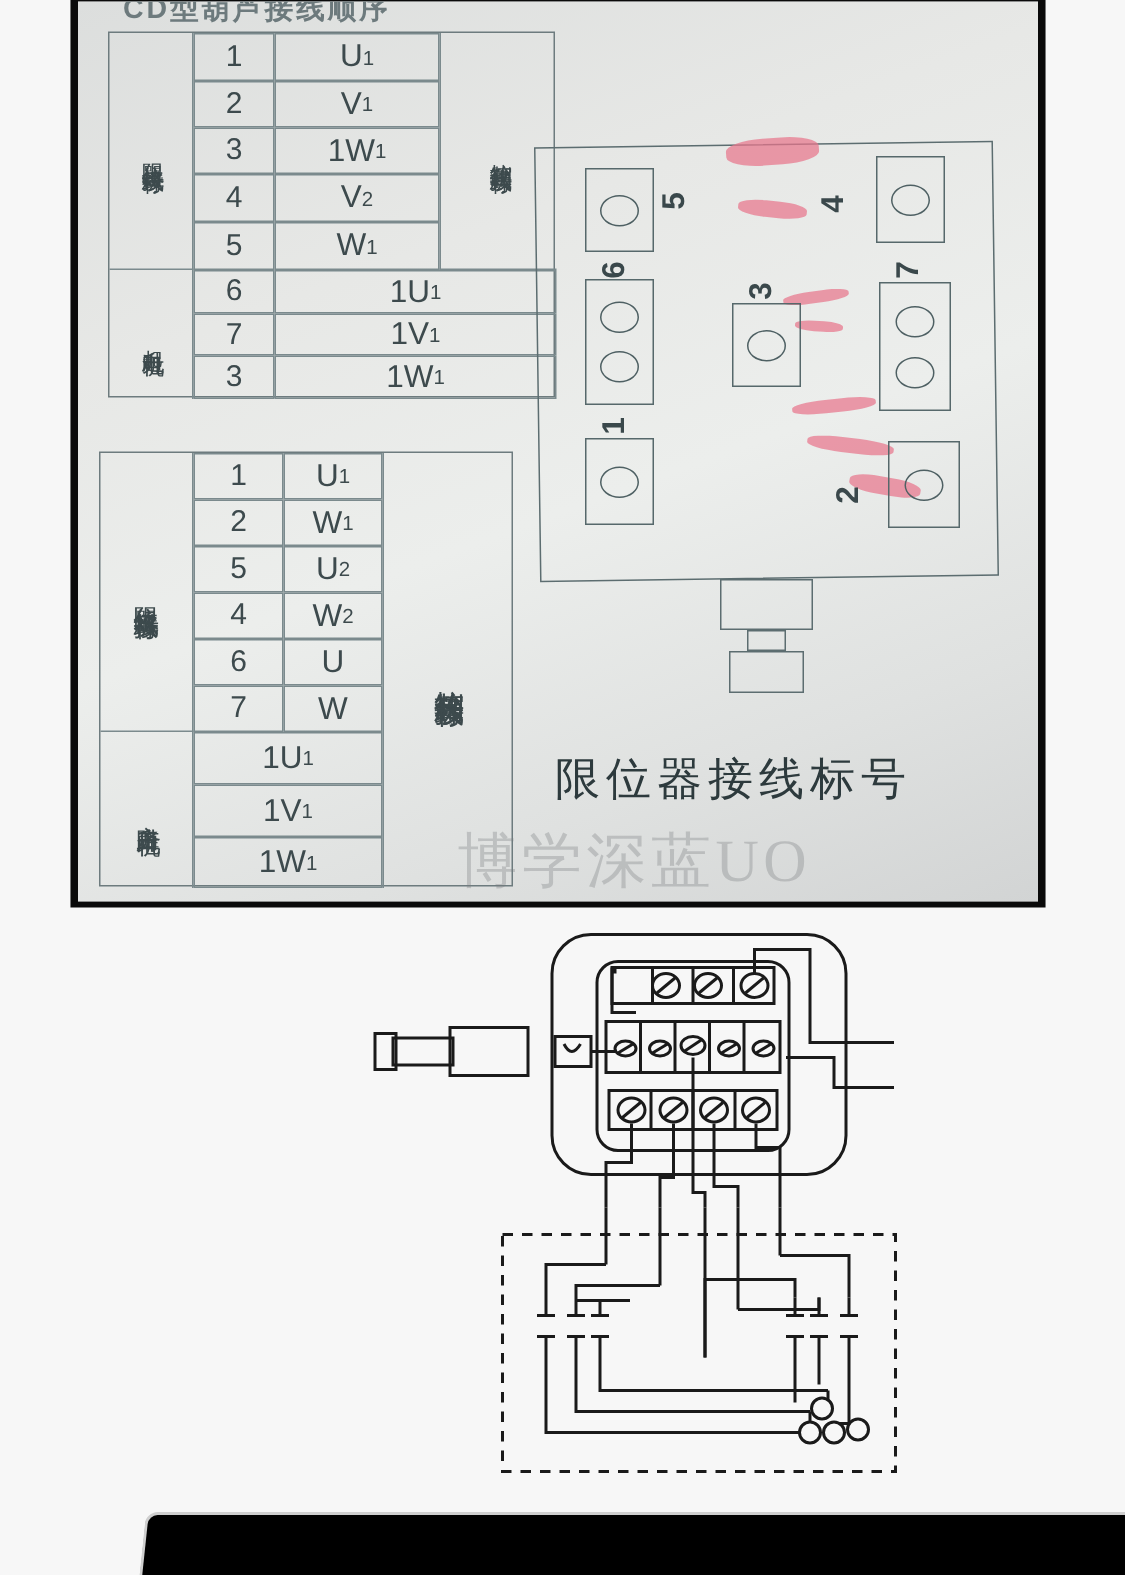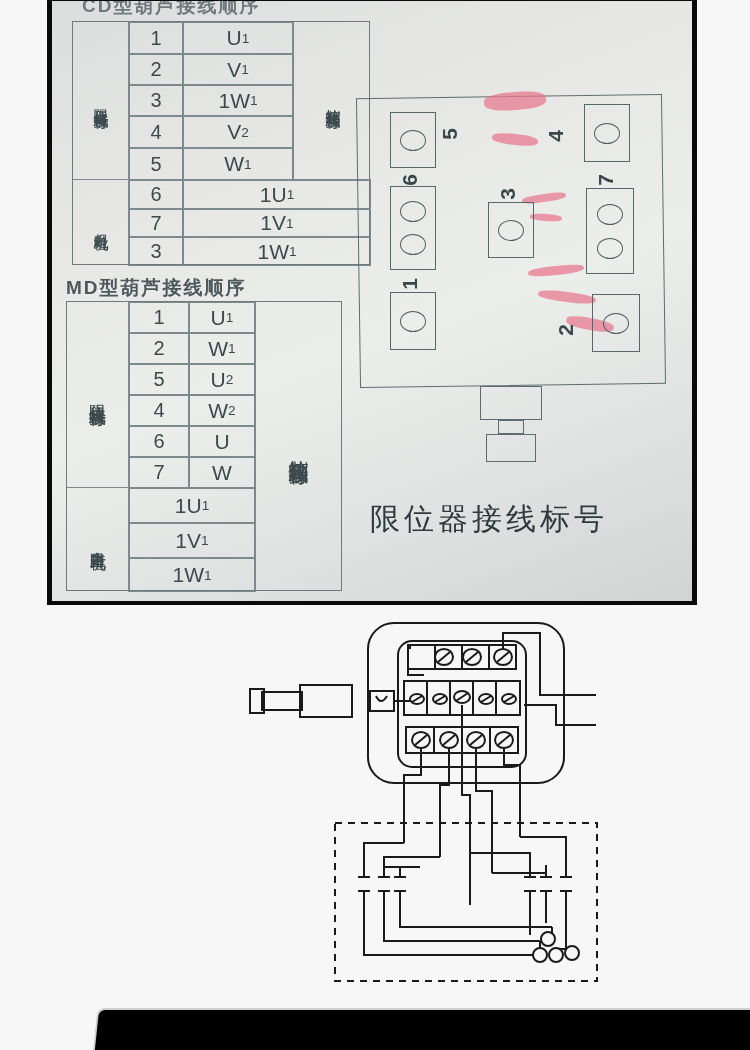--- a/index.html
+++ b/index.html
@@ -148,21 +148,20 @@
           <span class="sub">1</span>
         </div>
 
       <div class="cell" style="left:56px;top:215px;width:54px;height:29px;font-size:20px;">3</div>
       <div class="cell" style="left:110px;top:215px;width:188px;height:29px;font-size:21px;">
           <span>1W</span>
           <span class="sub">1</span>
         </div>
     </div>
 
-    <div class="tbl-title plate-txt" id="title-md">MD型葫芦接线顺序</div>
 
     <div class="tbl" id="md-table">
       <div class="vlabel" style="left:0;top:0;width:62px;height:186px;font-size:17px;border-right:1.2px solid #7b8a8d;border-bottom:1.2px solid #7b8a8d;">限位器接线标号</div>
       <div class="vlabel" style="left:0;top:186px;width:62px;height:104px;font-size:16px;border-right:1.2px solid #7b8a8d;">主升降电机</div>
 
       <div class="cell" style="left:62px;top:0;width:60px;height:31px;font-size:20px;">1</div>
       <div class="cell" style="left:122px;top:0;width:66px;height:31px;font-size:21px;">
           <span>U</span>
           <span class="sub">1</span>
         </div>
@@ -262,20 +261,21 @@
       </div>
       <div class="sk-num" style="left:208px;top:232px;">2</div>
 
       <div class="sk-box" style="left:128px;top:300px;width:62px;height:34px;"></div>
       <div class="sk-box" style="left:146px;top:334px;width:26px;height:14px;"></div>
       <div class="sk-box" style="left:134px;top:348px;width:50px;height:28px;"></div>
     </div>
 
     <div id="sketch-caption" class="plate-txt">限位器接线标号</div>
 
+    <div id="watermark">博学深蓝UO</div>
   </div>
 
   <div id="schematic">
     <svg width="750" height="400" viewBox="0 0 750 400">
       <g fill="none" stroke="#1a1a1a" stroke-width="2">
 
         <rect x="368" y="18" width="196" height="160" rx="26" ry="26"></rect>
 
         <rect x="300" y="80" width="52" height="32"></rect>
         <rect x="262" y="87" width="40" height="18"></rect>

